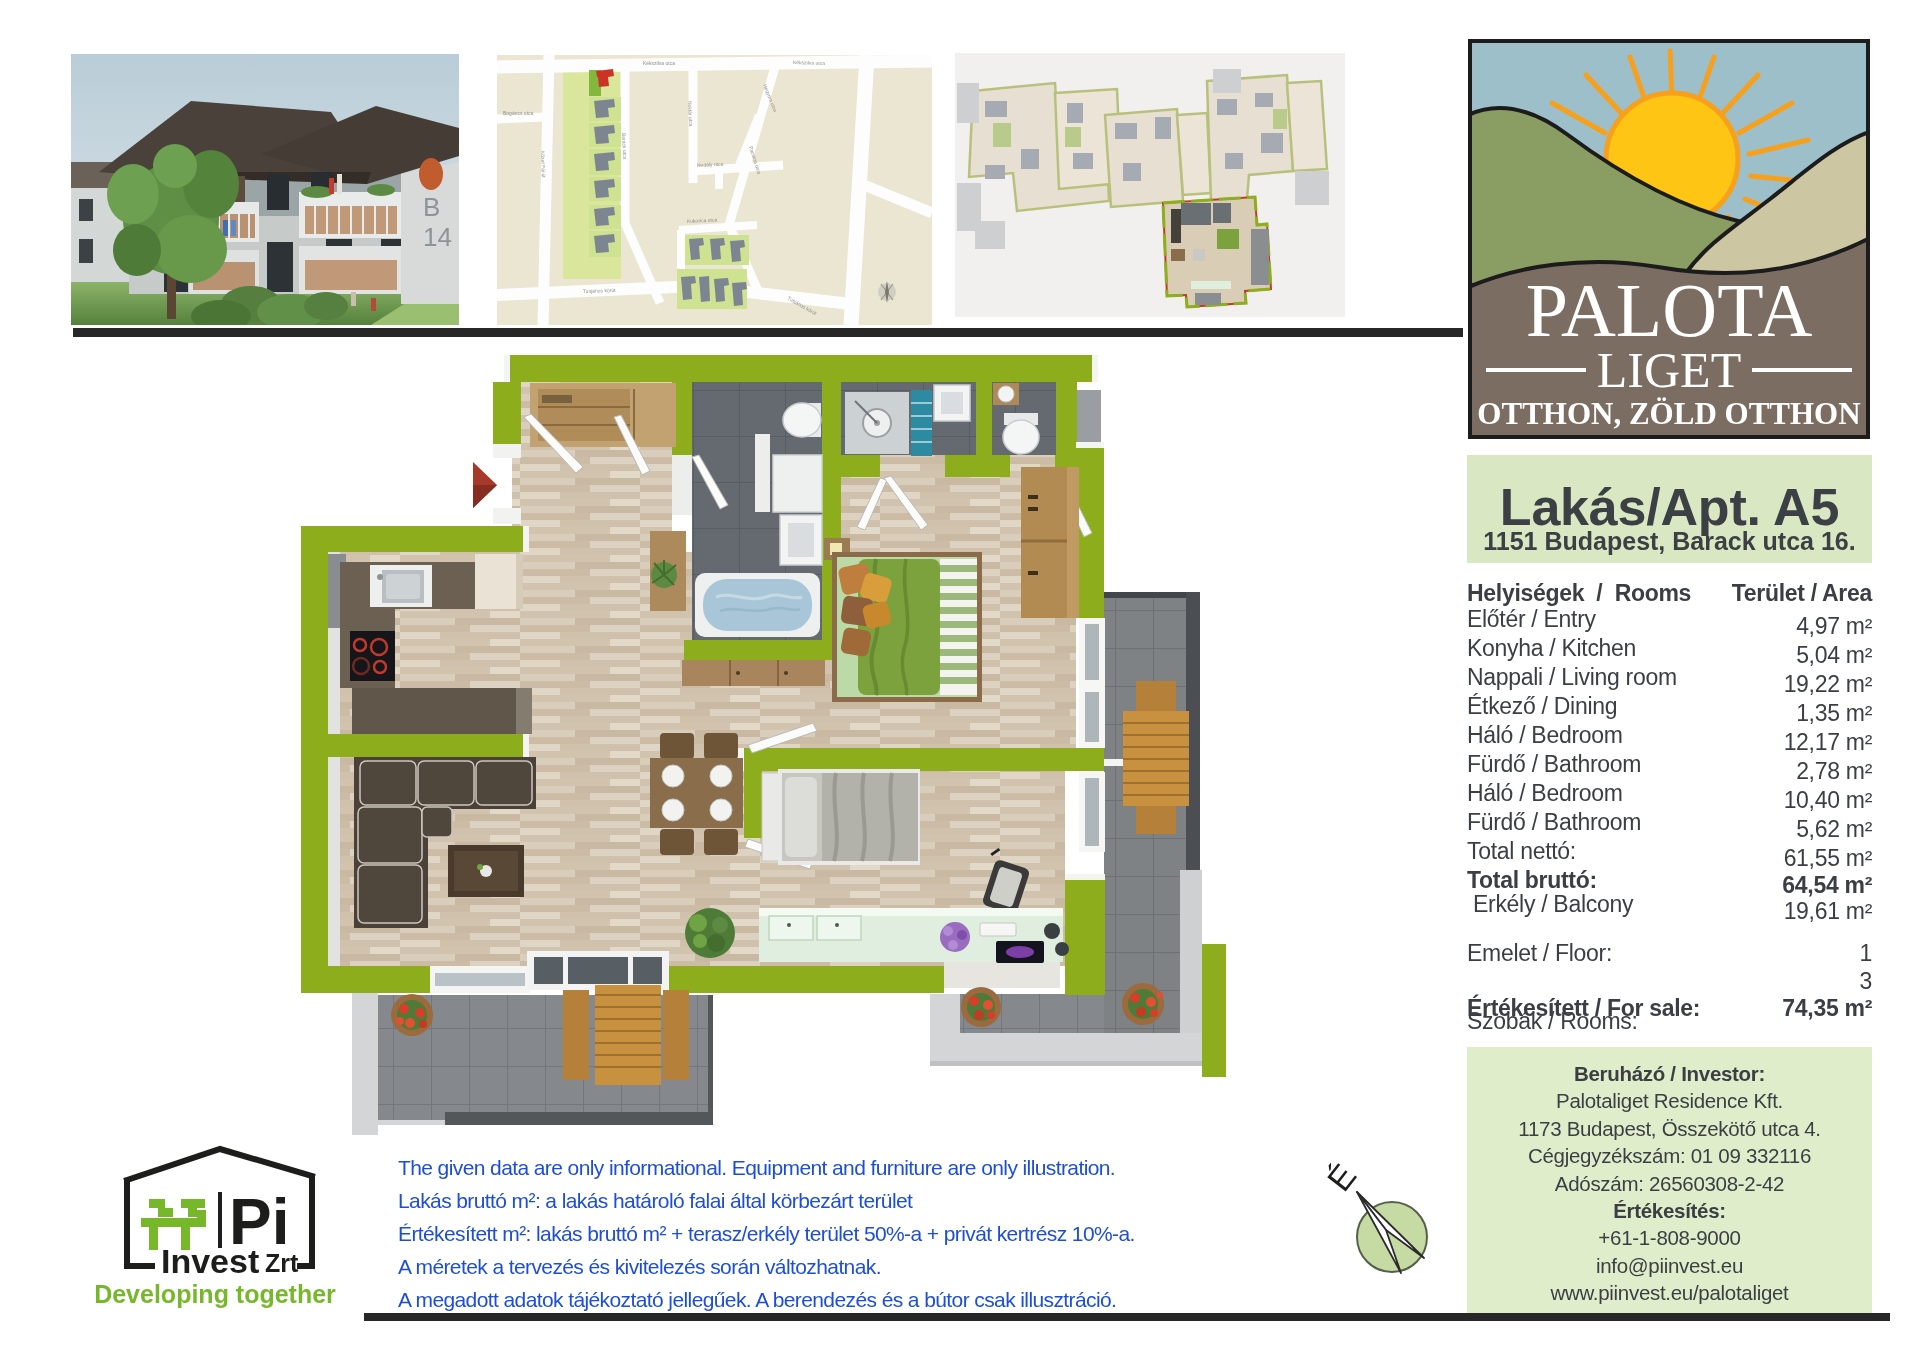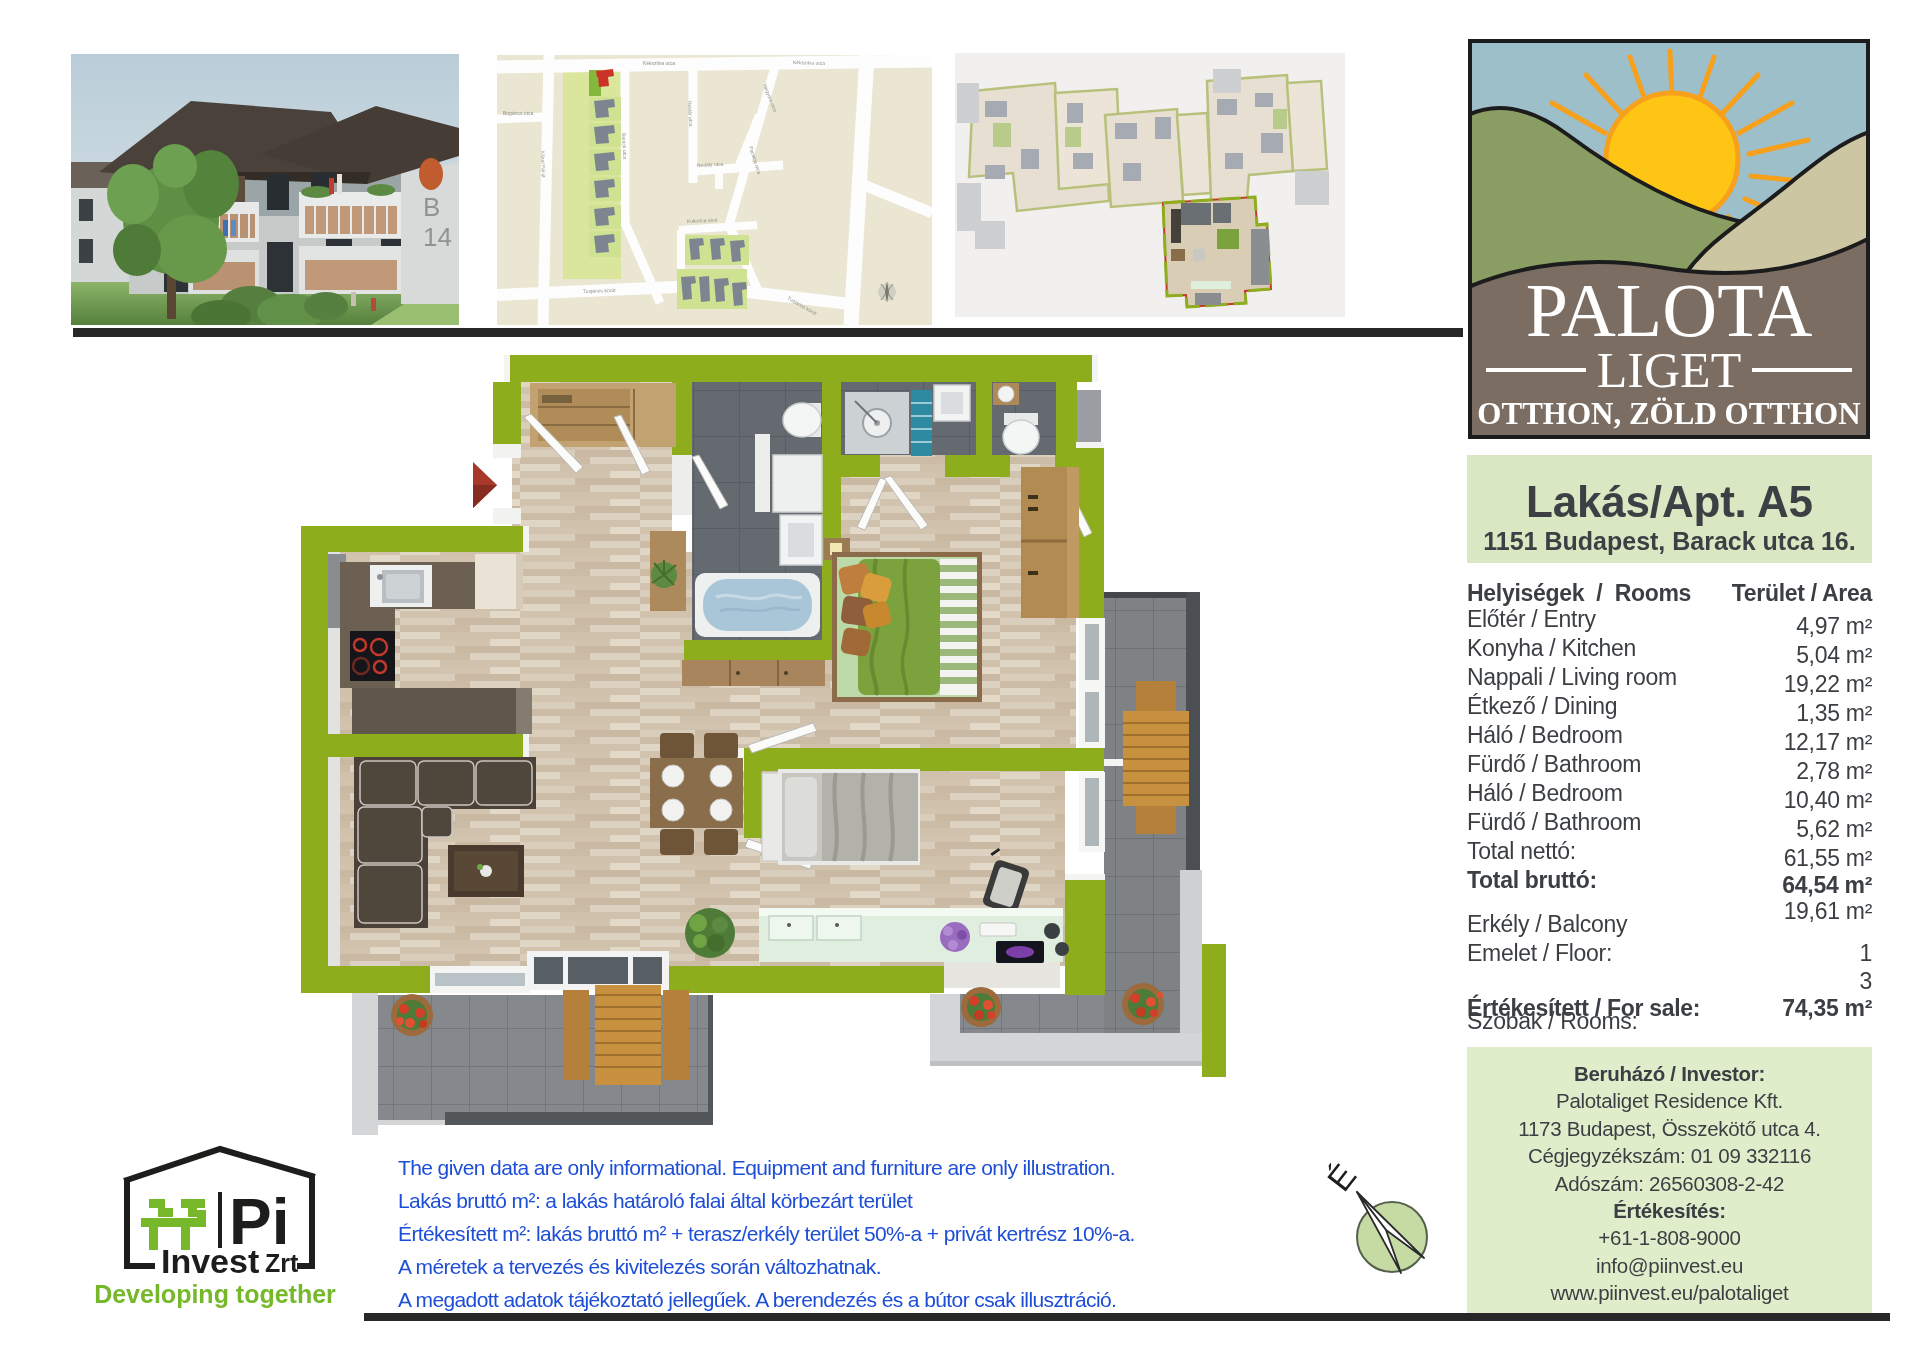--- a/index.html
+++ b/index.html
@@ -296,21 +296,21 @@
       <rect x="18" y="329" width="100" height="4" fill="#ffffff"></rect>
       <rect x="284" y="329" width="100" height="4" fill="#ffffff"></rect>
 
       <text x="201" y="385" text-anchor="middle" font-family="Liberation Serif, serif" font-size="31" font-weight="bold" fill="#ffffff">OTTHON, ZÖLD OTTHON</text>
 
       <rect x="2" y="2" width="398" height="396" fill="none" stroke="#1c1c1c" stroke-width="4"></rect>
     </svg>
   </div>
 
   <div class="abs" style="left:1467px;top:455px;width:405px;height:108px;background:#d9e7c2;">
-    <div class="abs" style="left:0;top:22px;width:405px;text-align:center;font-size:44px;font-weight:bold;color:#3c4044;letter-spacing:-0.2px;">Lakás/Apt. A5</div>
+    <div class="abs" style="left:0;top:22px;width:405px;text-align:center;font-size:52px;font-weight:bold;color:#3c4044;letter-spacing:-0.2px;">Lakás/Apt. A5</div>
     <div class="abs" style="left:0;top:72px;width:405px;text-align:center;font-size:25px;font-weight:bold;color:#3c4044;">1151 Budapest, Barack utca 16.</div>
   </div>
 
   <div class="abs" style="left:1467px;top:580px;width:405px;height:450px;font-size:23px;letter-spacing:-0.3px;">
     <div class="abs" style="left:0;top:0px;font-weight:bold;">Helyiségek&nbsp;&nbsp;/&nbsp;&nbsp;Rooms</div>
       <div class="abs" style="right:0;top:0px;font-weight:bold;">Terület / Area</div>
     <div class="abs" style="left:0;top:26px;">Előtér / Entry</div>
       <div class="abs" style="right:0;top:33px;">4,97 m²</div>
     <div class="abs" style="left:0;top:55px;">Konyha / Kitchen</div>
       <div class="abs" style="right:0;top:62px;">5,04 m²</div>
@@ -323,21 +323,21 @@
     <div class="abs" style="left:0;top:171px;">Fürdő / Bathroom</div>
       <div class="abs" style="right:0;top:178px;">2,78 m²</div>
     <div class="abs" style="left:0;top:200px;">Háló / Bedroom</div>
       <div class="abs" style="right:0;top:207px;">10,40 m²</div>
     <div class="abs" style="left:0;top:229px;">Fürdő / Bathroom</div>
       <div class="abs" style="right:0;top:236px;">5,62 m²</div>
     <div class="abs" style="left:0;top:258px;">Total nettó:</div>
       <div class="abs" style="right:0;top:265px;">61,55 m²</div>
     <div class="abs" style="left:0;top:287px;font-weight:bold;">Total bruttó:</div>
       <div class="abs" style="right:0;top:292px;font-weight:bold;">64,54 m²</div>
-    <div class="abs" style="left:0;top:311px;margin-top:20px;">Erkély / Balcony</div>
+    <div class="abs" style="left:6px;top:311px;">Erkély / Balcony</div>
       <div class="abs" style="right:0;top:318px;">19,61 m²</div>
     <div class="abs" style="left:0;top:360px;">Emelet / Floor:</div>
       <div class="abs" style="right:0;top:360px;">1</div>
     <div class="abs" style="left:0;top:388px;margin-top:40px;">Szobák / Rooms:</div>
       <div class="abs" style="right:0;top:388px;">3</div>
     <div class="abs" style="left:0;top:415px;font-weight:bold;">Értékesített / For sale:</div>
       <div class="abs" style="right:0;top:415px;font-weight:bold;">74,35 m²</div>
   </div>
 
   <div class="abs" style="left:1467px;top:1047px;width:405px;height:266px;background:#e0edcb;text-align:center;font-size:20.5px;letter-spacing:-0.3px;line-height:27.4px;">

